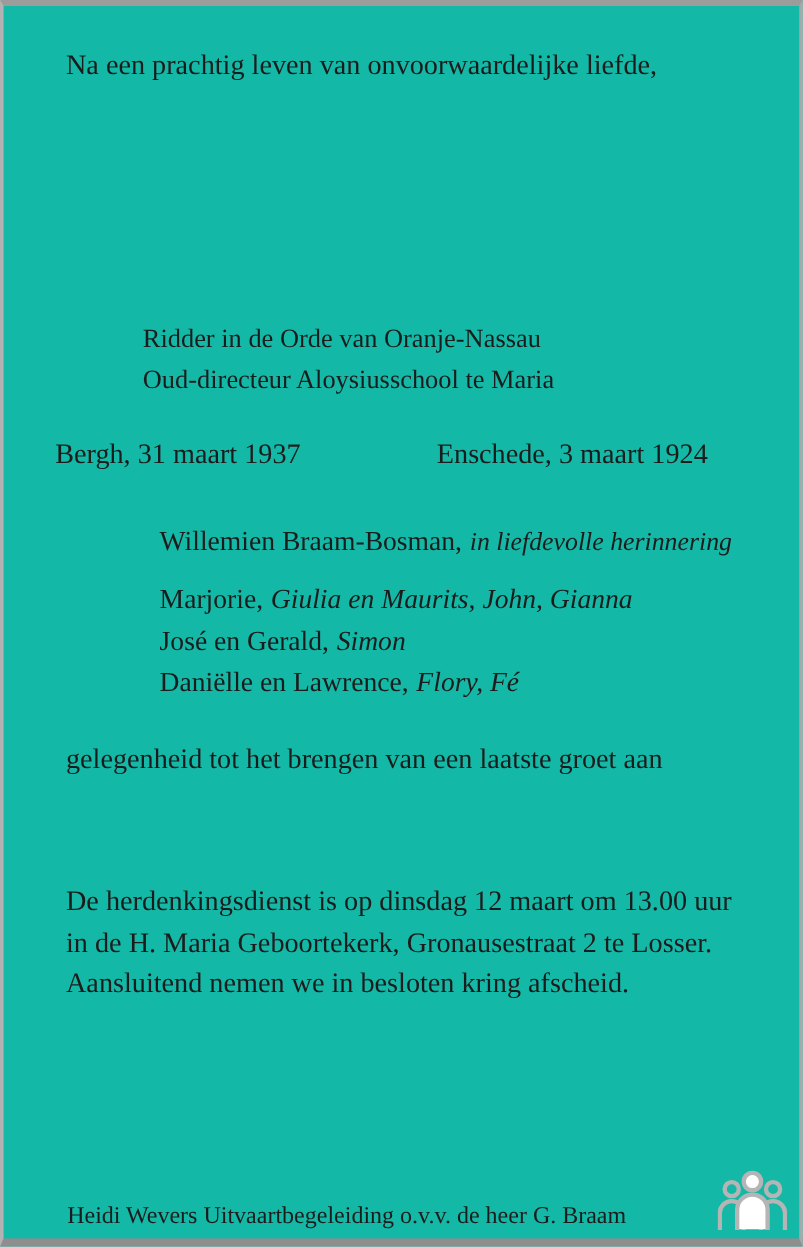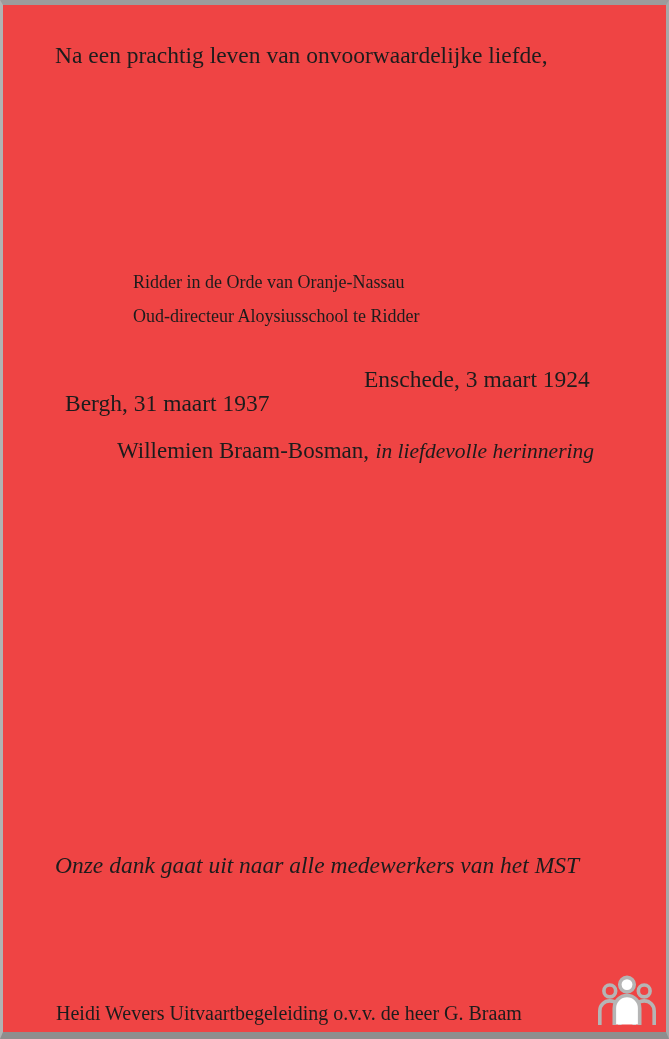--- a/index.html
+++ b/index.html
@@ -1,21 +1,21 @@
 <!DOCTYPE html>
 <html><head>
 <meta charset="utf-8">
 <style>
   html, body { margin: 0; padding: 0; background: #ffffff; }
   .canvas {
     position: relative;
     width: 669px;
     height: 1039px;
     box-sizing: border-box;
-    background: #ef4444;
+    background: #14b8a6;
     border-top: 5px solid #9c9c9c;
     border-bottom: 7px solid #8e8e8e;
     border-left: 3px solid #b2b2b2;
     border-right: 3px solid #a8a8a8;
     font-family: "Liberation Serif", "DejaVu Serif", serif;
     color: #1c1c1c;
     overflow: hidden;
     padding-left: 33px;
   }
   .abs { position: absolute; }
@@ -25,30 +25,30 @@
     font-size: 23.5px; line-height: 35px;
   }
 
   .deceased-name {
     left: 127px; top: 199px;
     font-size: 46px; line-height: 1.15;
     letter-spacing: 0px;
   }
 
   .honors {
-    left: 130px; top: 260px;
-    font-size: 18px; line-height: 34px;
+    left: 116px; top: 260px;
+    font-size: 22px; line-height: 34px;
   }
 
   .dates { left: 0; top: 361px; width: 669px; font-size: 23.5px; }
-  .date-left  { position: absolute; left: 62px; top: 0; margin-top: 24px; }
+  .date-left  { position: absolute; left: 43px; top: 0; }
   .date-right { position: absolute; left: 361px; top: 0; }
 
   .family-first {
-    left: 114px; top: 429px;
+    left: 130px; top: 429px;
     font-size: 23px; line-height: 34px; text-align: center;
   }
   .family-rest {
     left: 130px; top: 478px;
     font-size: 23px; line-height: 34.5px;
   }
   .fam-roman { margin-right: 0.28em; }
   .fam-italic { font-style: italic; }
   .fam-italic.small { font-size: 21.5px; }
 
@@ -70,39 +70,55 @@
 
 <div class="canvas">
 
   <div class="abs intro">
     <div>Na een prachtig leven van onvoorwaardelijke liefde,</div>
   </div>
 
 
   <div class="abs honors">
     <div>Ridder in de Orde van Oranje-Nassau</div>
-    <div>Oud-directeur Aloysiusschool te Ridder</div>
+    <div>Oud-directeur Aloysiusschool te Maria</div>
   </div>
 
   <div class="abs dates">
     <span class="date-left">Bergh, 31 maart 1937</span>
     <span class="date-right">Enschede, 3 maart 1924</span>
   </div>
 
   <div class="abs family-first">
     <span class="fam-roman">Willemien Braam-Bosman,</span><span class="fam-italic small">in liefdevolle herinnering</span>
   </div>
 
+  <div class="abs family-rest">
+    <div>
+      <span class="fam-roman">Marjorie,</span><span class="fam-italic">Giulia en Maurits, John, Gianna</span>
+    </div>
+    <div>
+      <span class="fam-roman">José en Gerald,</span><span class="fam-italic">Simon</span>
+    </div>
+    <div>
+      <span class="fam-roman">Daniëlle en Lawrence,</span><span class="fam-italic">Flory, Fé</span>
+    </div>
+  </div>
 
   <div class="abs para visitation">
+    <div>gelegenheid tot het brengen van een laatste groet aan</div>
   </div>
 
+  <div class="abs para service">
+    <div>De herdenkingsdienst is op dinsdag 12 maart om 13.00 uur</div>
+    <div>in de H. Maria Geboortekerk, Gronausestraat 2 te Losser.</div>
+    <div>Aansluitend nemen we in besloten kring afscheid.</div>
+  </div>
 
   <div class="abs para gratitude">
-    <div>Onze dank gaat uit naar alle medewerkers van het MST</div>
   </div>
 
   <div class="abs footer">
     <div>Heidi Wevers Uitvaartbegeleiding o.v.v. de heer G. Braam</div>
     
   </div>
 
   <svg class="abs logo" viewBox="0 0 64 54" fill="none" stroke="#b5b5b5" stroke-width="4" stroke-linecap="round">
 
     <circle cx="13" cy="17" r="6.5"></circle>

